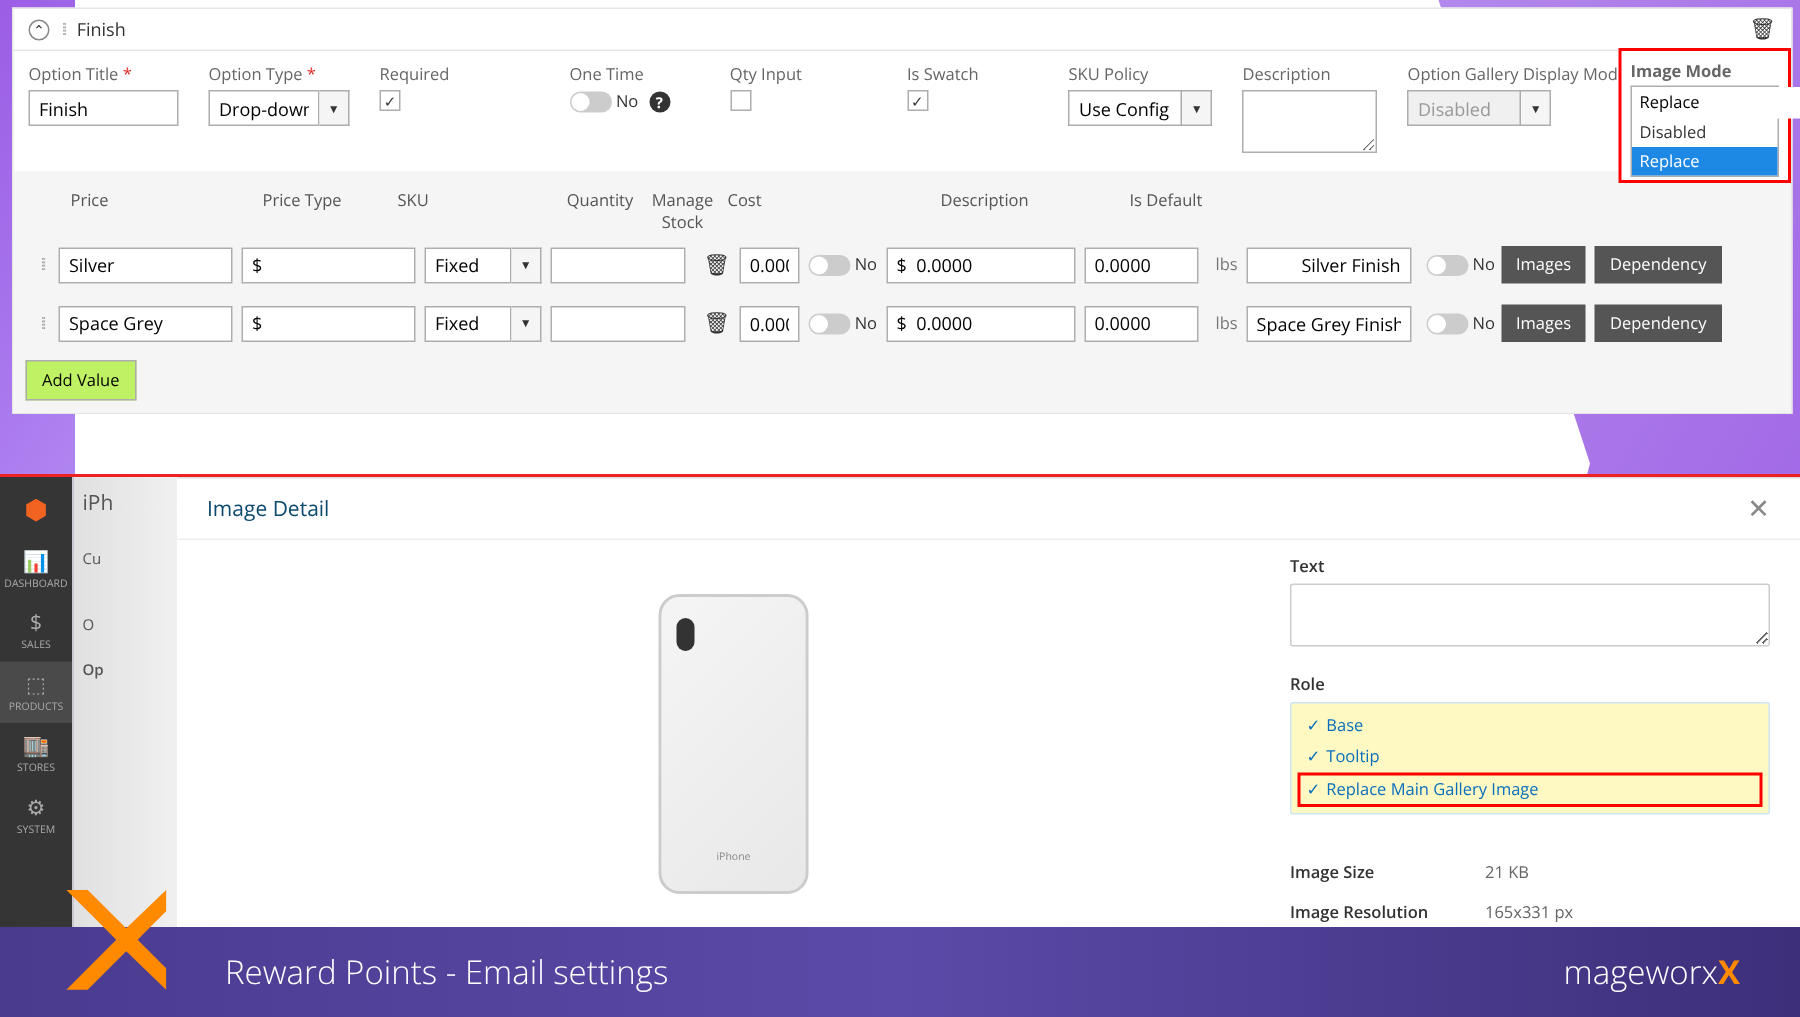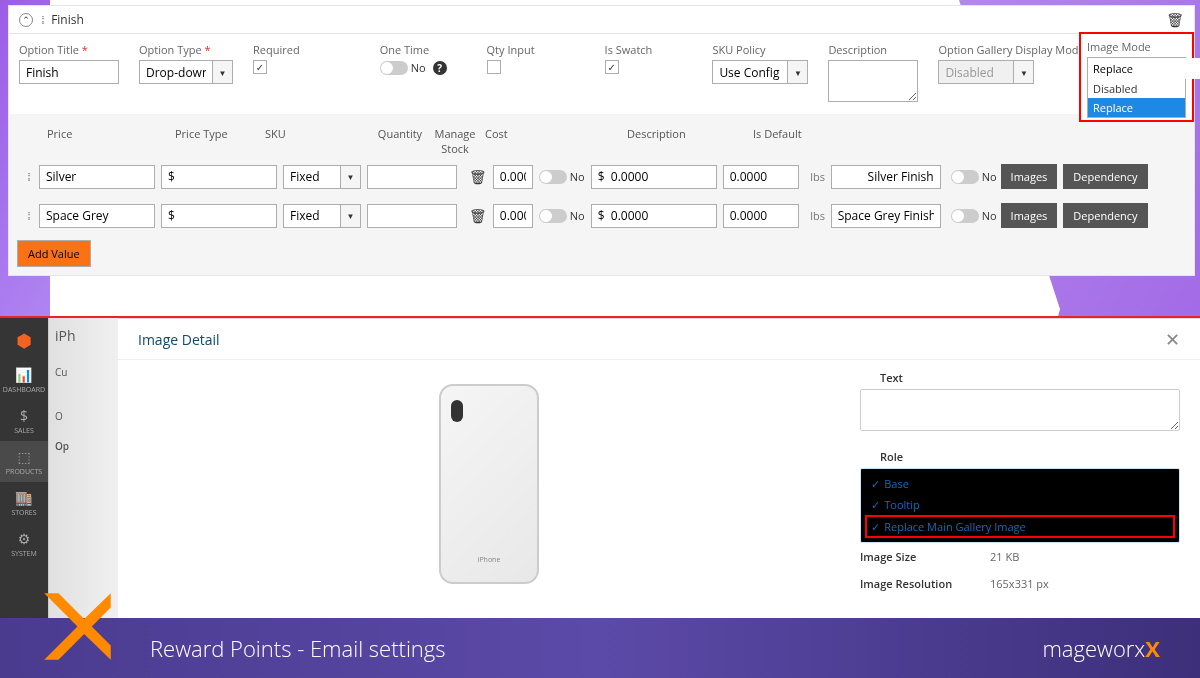--- a/index.html
+++ b/index.html
@@ -33,44 +33,44 @@
 .im-sel-input { flex: 1; padding: 3px 5px; font-size: 11px; border: none; }
 .im-opts { }
 .im-opt { padding: 2px 5px; font-size: 11px; cursor: pointer; }
 .im-opt.sel { background: #1e88e5; color: #fff; }
 .values-area { background: #f5f5f5; padding: 8px; }
 .values-header { display: flex; padding: 4px 0 6px; }
 .vh-cell { font-size: 11px; color: #555; }
 .value-row { display: flex; align-items: center; background: #fff0; padding: 2px 0; gap: 0; margin-bottom: 10px; }
 .value-row .text-input { margin-right: 6px; }
 .btn-gray { background: #555; color: #fff; padding: 5px 10px; border: none; font-size: 11px; cursor: pointer; }
-.btn-light { background: #f97316; border: 1px solid #adadad; padding: 5px 10px; font-size: 11px; cursor: pointer; }
+.btn-light { background: #bef264; border: 1px solid #adadad; padding: 5px 10px; font-size: 11px; cursor: pointer; }
 .divider-red { height: 2px; background: #e22; margin: 0; }
 
 .bottom-area { position: absolute; top: 318px; left: 0; right: 0; bottom: 0; display: flex; }
 .admin-sidebar { width: 48px; background: #353535; display: flex; flex-direction: column; align-items: center; padding-top: 4px; }
 .sb-item { width: 100%; padding: 6px 0; text-align: center; color: #aaa; font-size: 7px; cursor: pointer; }
 .sb-item.active { background: #4a4a4a; }
 .sb-icon { font-size: 14px; display: block; margin-bottom: 1px; }
 .sb-logo { font-size: 18px; color: #f26322; }
 .bg-page { width: 70px; background: linear-gradient(90deg, #e0e0e0, #f0f0f0); border-left: 1px solid #ccc; padding: 8px 6px; font-size: 10px; color: #555; overflow: hidden; }
 .modal-panel { flex: 1; background: #fff; position: relative; border-top: 1px solid #ddd; }
 .modal-header { display: flex; align-items: center; justify-content: space-between; padding: 8px 20px; border-bottom: 1px solid #eee; }
 .modal-title { font-size: 14px; color: #0c4a6e; }
 .modal-close { font-size: 18px; color: #888; cursor: pointer; }
 .modal-body { display: flex; padding: 10px 20px; gap: 20px; }
 .phone-area { flex: 1; display: flex; align-items: center; justify-content: center; }
 .phone { width: 100px; height: 200px; background: linear-gradient(135deg, #f5f5f5, #e8e8e8); border-radius: 14px; border: 2px solid #ccc; position: relative; }
 .phone-camera { position: absolute; top: 14px; left: 10px; width: 12px; height: 22px; background: #333; border-radius: 6px; }
 .phone-logo { position: absolute; top: 50%; left: 50%; transform: translate(-50%, -50%); font-size: 14px; color: #888; }
 .phone-text { position: absolute; bottom: 18px; left: 50%; transform: translateX(-50%); font-size: 7px; color: #888; }
 .meta-area { width: 320px; }
-.meta-label { font-size: 11px; font-weight: 600; color: #333; margin-bottom: 4px; margin-left: 20px; }
+.meta-label { font-size: 11px; font-weight: 600; color: #333; margin-bottom: 4px; }
 .meta-textarea { width: 100%; height: 42px; border: 1px solid #ccc; border-radius: 2px; margin-bottom: 14px; resize: both; }
-.role-box { border: 1px solid #cce5f6; background: #000000; border-radius: 2px; padding: 4px; margin-bottom: 0; }
+.role-box { border: 1px solid #cce5f6; background: #fef9c3; border-radius: 2px; padding: 4px; margin-bottom: 25px; }
 .role-item { padding: 3px 6px; font-size: 11px; color: #0a6ebd; cursor: pointer; }
 .role-item.red-box { border: 2px solid #f00; padding: 2px 4px; }
 .role-check { color: #0a6ebd; margin-right: 4px; }
 .meta-row { display: flex; padding: 6px 0; }
 .meta-row .ml { width: 130px; font-size: 11px; font-weight: 600; color: #333; }
 .meta-row .mv { font-size: 11px; color: #666; }
 
 .footer-bar { position: absolute; bottom: 0; left: 0; right: 0; height: 60px; background: linear-gradient(90deg, #4a3b8f 0%, #5c4aa8 50%, #3d2f7a 100%); display: flex; align-items: center; padding: 0 40px 0 60px; }
 .footer-title { color: #fff; font-size: 22px; font-weight: 300; }
 .footer-logo { margin-left: auto; color: #fff; font-size: 22px; font-weight: 300; }
@@ -138,21 +138,21 @@
     <div class="field">
       <span class="field-label" style="text-align:right;width:100px">Option Gallery Display Mode</span>
       <div class="select-wrap">
         <input class="select-input disabled-select" style="width: 76px;" disabled="" value="Disabled">
         <span class="select-btn">▼</span>
       </div>
     </div>
   </div>
 
   <div class="image-mode-box">
-    <span class="field-label" style="font-weight:400">Image Mode</span>
+    <span class="field-label" style="font-weight:700">Image Mode</span>
     <div class="im-dropdown">
       <div class="im-sel">
         <input class="im-sel-input" value="Replace" style="">
 
       </div>
       <div class="im-opts">
         <div class="im-opt">Disabled</div>
         <div class="im-opt sel">Replace</div>
       </div>
     </div>

